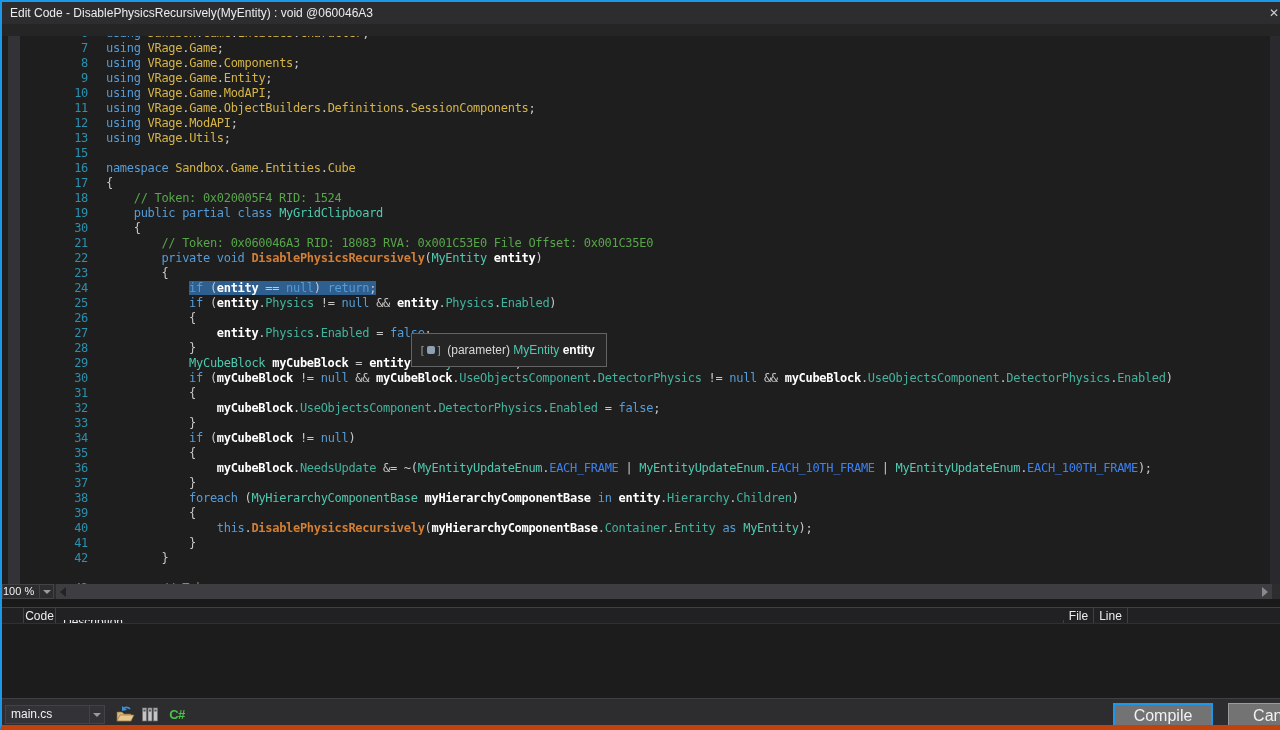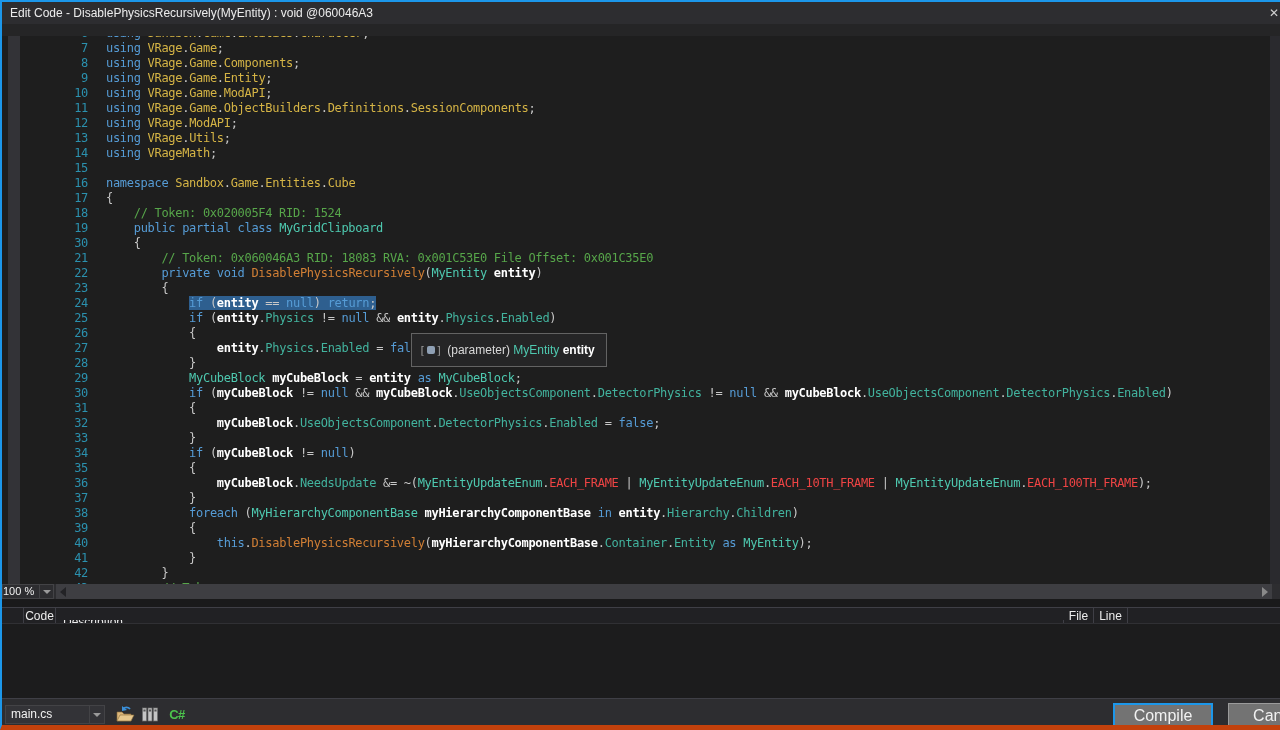--- a/index.html
+++ b/index.html
@@ -22,22 +22,22 @@
   .lines { position:absolute; top:17px; left:0; right:10px; z-index:1; }
   .partial-bottom { position:absolute; top:557px; left:0; right:10px; height:3px; overflow:hidden; z-index:1; }
   .cl { height:15px; line-height:15px; white-space:pre; font-family:"DejaVu Sans Mono", monospace; font-size:12px; letter-spacing:-0.3px;padding-left:31px; }
   .ln { display:inline-block; width:55px; text-align:right; color:#2B91AF; }
   .codepart { margin-left:18px; }
   .run.sel { background:#2E5F8F; }
   .tk-kw { color:#569CD6; }
   .tk-ns { color:#D5B445; }
   .tk-ty { color:#4EC9B0; }
   .tk-pr { color:#42B39E; }
-  .tk-me { color:#D17F35; }
-  .tk-en { color:#ef4444;margin-top:32px; }
+  .tk-me { color:#D17F35;font-weight:bold; }
+  .tk-en { color:#3b82f6;margin-top:32px; }
   .tk-lo { color:#FFFFFF; font-weight:bold; }
   .tk-cm { color:#57A64A; }
   .tk-pn { color:#C8C8C8; }
   
   .tooltip {
     position:absolute; left:409px; top:309px; width:196px; height:34px; z-index:3;
     background:#252526; border:1px solid #636363; display:flex; align-items:center; padding-left:7px;
     font-size:12px; color:#D8D8D8; white-space:pre;
   }
   .tt-icon { display:inline-flex; align-items:center; color:#9B9B9B; font-family:"DejaVu Sans Mono", monospace; font-size:11px; margin-right:5px; }
@@ -91,21 +91,20 @@
       </div>
     <div class="cover-strip"></div>
     <div class="lines" id="lines">
         <div class="cl"><span class="ln">7</span><span class="codepart"><span></span><span class="run"><span class="tk-kw">using </span><span class="tk-ns">VRage</span><span class="tk-pn">.</span><span class="tk-ns">Game</span><span class="tk-pn">;</span></span></span></div>
         <div class="cl"><span class="ln">8</span><span class="codepart"><span></span><span class="run"><span class="tk-kw">using </span><span class="tk-ns">VRage</span><span class="tk-pn">.</span><span class="tk-ns">Game</span><span class="tk-pn">.</span><span class="tk-ns">Components</span><span class="tk-pn">;</span></span></span></div>
         <div class="cl"><span class="ln">9</span><span class="codepart"><span></span><span class="run"><span class="tk-kw">using </span><span class="tk-ns">VRage</span><span class="tk-pn">.</span><span class="tk-ns">Game</span><span class="tk-pn">.</span><span class="tk-ns">Entity</span><span class="tk-pn">;</span></span></span></div>
         <div class="cl"><span class="ln">10</span><span class="codepart"><span></span><span class="run"><span class="tk-kw">using </span><span class="tk-ns">VRage</span><span class="tk-pn">.</span><span class="tk-ns">Game</span><span class="tk-pn">.</span><span class="tk-ns">ModAPI</span><span class="tk-pn">;</span></span></span></div>
         <div class="cl"><span class="ln">11</span><span class="codepart"><span></span><span class="run"><span class="tk-kw">using </span><span class="tk-ns">VRage</span><span class="tk-pn">.</span><span class="tk-ns">Game</span><span class="tk-pn">.</span><span class="tk-ns">ObjectBuilders</span><span class="tk-pn">.</span><span class="tk-ns">Definitions</span><span class="tk-pn">.</span><span class="tk-ns">SessionComponents</span><span class="tk-pn">;</span></span></span></div>
         <div class="cl"><span class="ln">12</span><span class="codepart"><span></span><span class="run"><span class="tk-kw">using </span><span class="tk-ns">VRage</span><span class="tk-pn">.</span><span class="tk-ns">ModAPI</span><span class="tk-pn">;</span></span></span></div>
         <div class="cl"><span class="ln">13</span><span class="codepart"><span></span><span class="run"><span class="tk-kw">using </span><span class="tk-ns">VRage</span><span class="tk-pn">.</span><span class="tk-ns">Utils</span><span class="tk-pn">;</span></span></span></div>
-        <div class="cl"><span class="ln">14</span><span class="codepart"><span></span><span class="run"><span class="tk-kw">using </span><span class="tk-ns">VRageMath</span><span class="tk-pn">;</span></span></span></div>
         <div class="cl"><span class="ln">15</span><span class="codepart"><span></span><span class="run"></span></span></div>
         <div class="cl"><span class="ln">16</span><span class="codepart"><span></span><span class="run"><span class="tk-kw">namespace </span><span class="tk-ns">Sandbox</span><span class="tk-pn">.</span><span class="tk-ns">Game</span><span class="tk-pn">.</span><span class="tk-ns">Entities</span><span class="tk-pn">.</span><span class="tk-ns">Cube</span></span></span></div>
         <div class="cl"><span class="ln">17</span><span class="codepart"><span></span><span class="run"><span class="tk-pn">{</span></span></span></div>
         <div class="cl"><span class="ln">18</span><span class="codepart"><span>    </span><span class="run"><span class="tk-cm">// Token: 0x020005F4 RID: 1524</span></span></span></div>
         <div class="cl"><span class="ln">19</span><span class="codepart"><span>    </span><span class="run"><span class="tk-kw">public partial class </span><span class="tk-ty">MyGridClipboard</span></span></span></div>
         <div class="cl"><span class="ln">30</span><span class="codepart"><span>    </span><span class="run"><span class="tk-pn">{</span></span></span></div>
         <div class="cl"><span class="ln">21</span><span class="codepart"><span>        </span><span class="run"><span class="tk-cm">// Token: 0x060046A3 RID: 18083 RVA: 0x001C53E0 File Offset: 0x001C35E0</span></span></span></div>
         <div class="cl"><span class="ln">22</span><span class="codepart"><span>        </span><span class="run"><span class="tk-kw">private void </span><span class="tk-me">DisablePhysicsRecursively</span><span class="tk-pn">(</span><span class="tk-ty">MyEntity</span><span class="tk-pn"> </span><span class="tk-lo">entity</span><span class="tk-pn">)</span></span></span></div>
         <div class="cl"><span class="ln">23</span><span class="codepart"><span>        </span><span class="run"><span class="tk-pn">{</span></span></span></div>
         <div class="cl"><span class="ln">24</span><span class="codepart"><span>            </span><span class="run sel"><span class="tk-kw">if</span><span class="tk-pn"> (</span><span class="tk-lo">entity</span><span class="tk-pn"> == </span><span class="tk-kw">null</span><span class="tk-pn">) </span><span class="tk-kw">return</span><span class="tk-pn">;</span></span></span></div>

